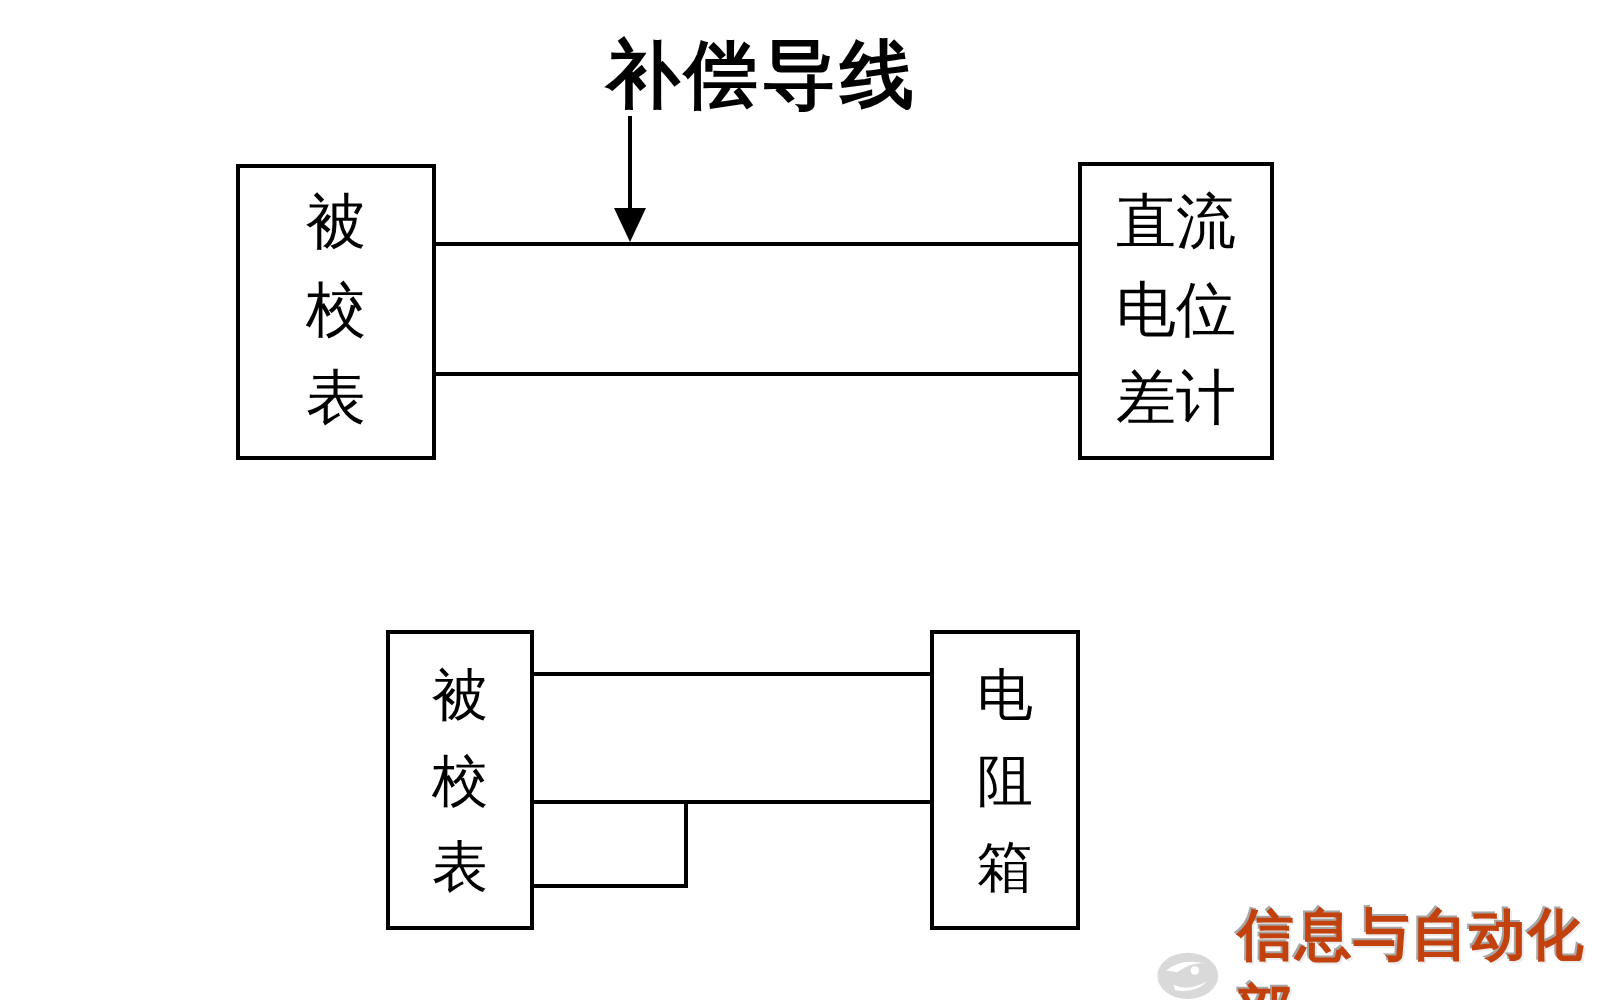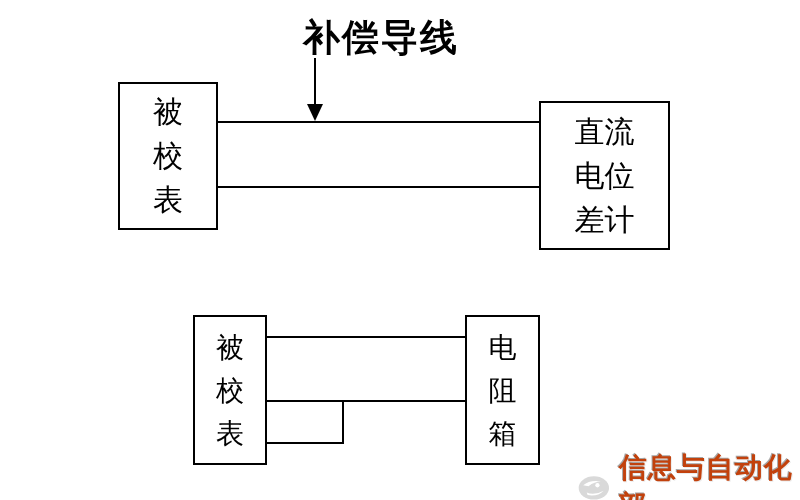--- a/index.html
+++ b/index.html
@@ -88,21 +88,21 @@
 
   <div class="arrow-shaft"></div>
   <div class="arrow-head"></div>
 
   <div class="box" style="left:118px; top:82px; width:100px; height:148px;">
     <div class="box-label label-lg">被
 校
 表</div>
   </div>
 
-  <div class="box" style="left:539px; top:81px; width:131px; height:149px;margin-top:20px;">
+  <div class="box" style="left:539px; top:81px; width:98px; height:149px;">
     <div class="box-label label-lg">直流
 电位
 差计</div>
   </div>
 
   <div class="wire" style="left:218px; top:121px; width:321px; height:2px;"></div>
   <div class="wire" style="left:218px; top:186px; width:321px; height:2px;"></div>
 
   <div class="box" style="left:193px; top:315px; width:74px; height:150px;">
     <div class="box-label label-md">被

